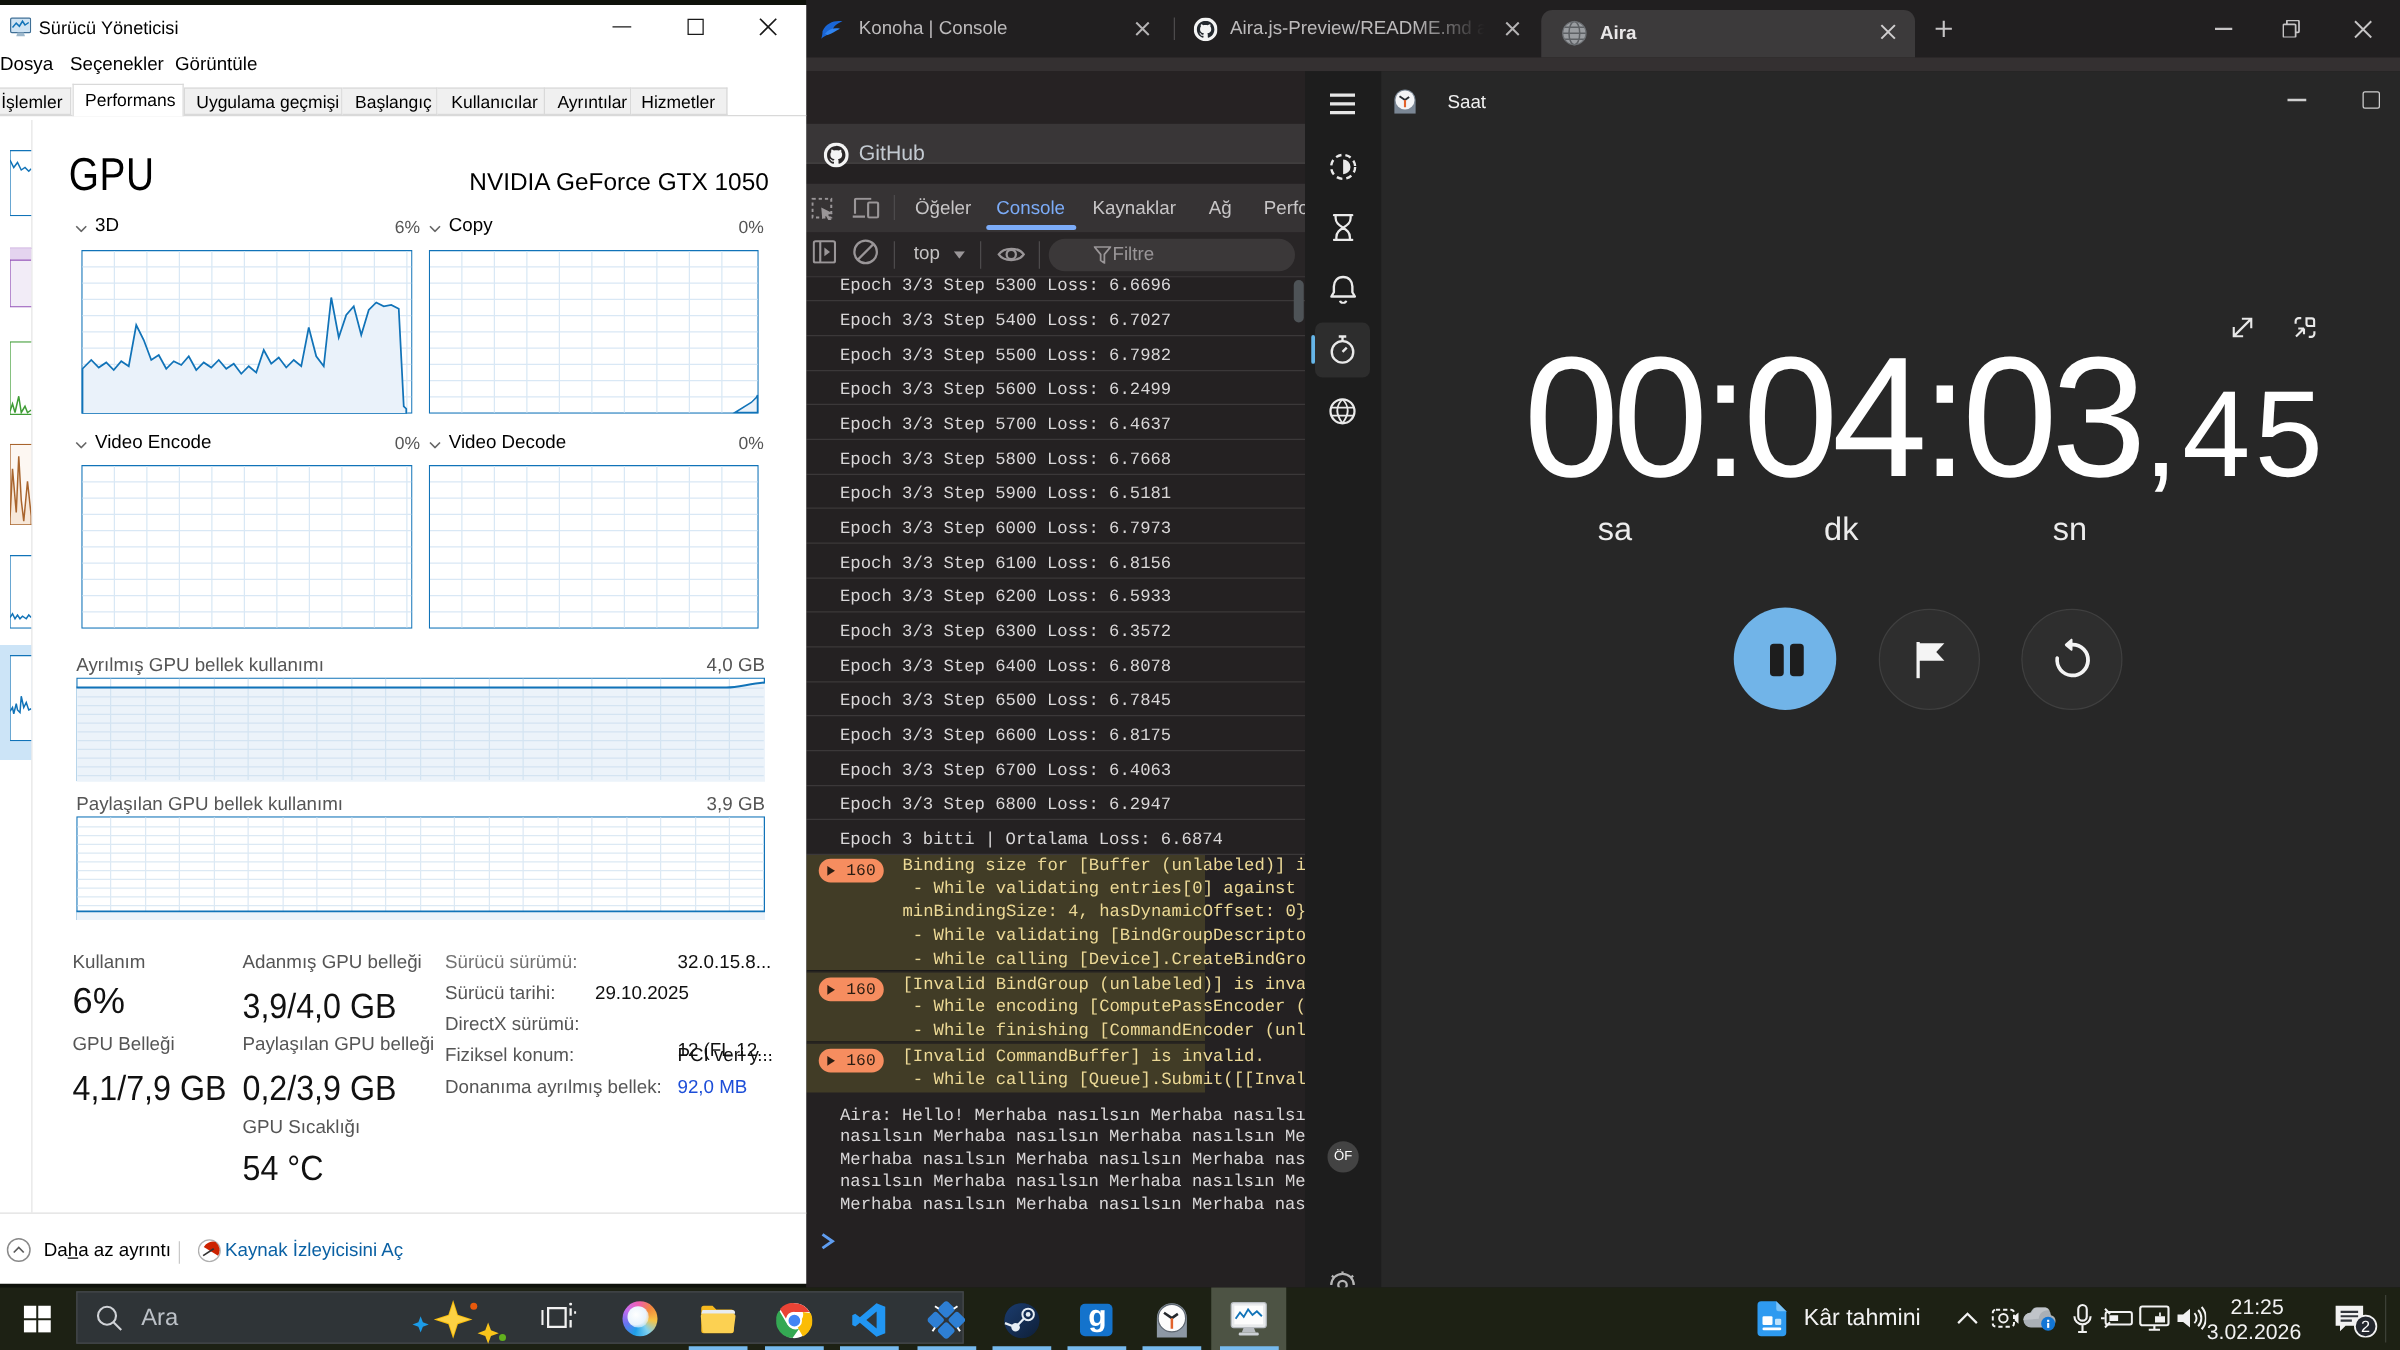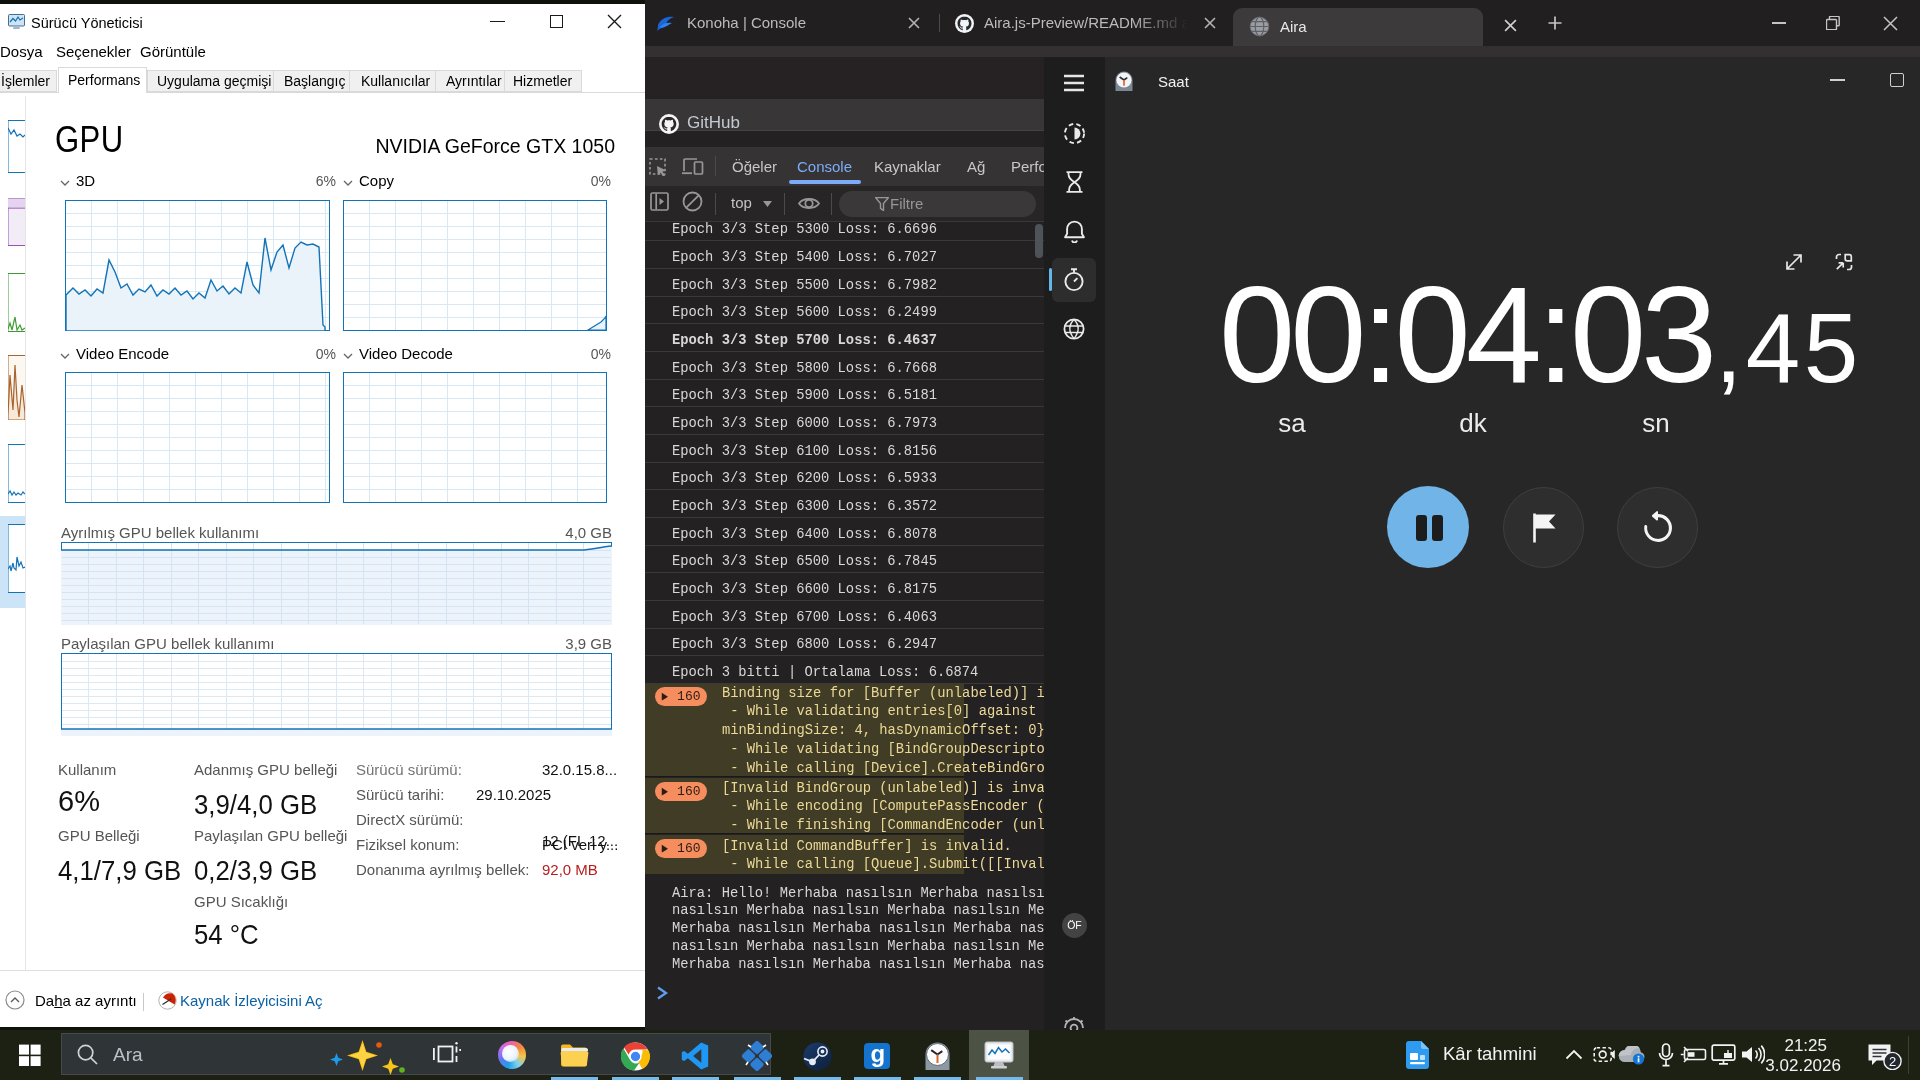--- a/index.html
+++ b/index.html
@@ -5,21 +5,21 @@
   * { margin:0; padding:0; box-sizing:border-box; }
   html,body { width:1920px; height:1080px; overflow:hidden; background:#0f120b; }
   body { font-family:"Liberation Sans", sans-serif; }
   .abs { position:absolute; }
   #screen { position:relative; width:1920px; height:1080px; overflow:hidden; }
 
   
   #browser { position:absolute; left:645px; top:0; width:1275px; height:1030px; background:#242122; }
   #tabstrip { position:absolute; left:0; top:0; width:1275px; height:46px; background:#211f20; }
   .tabtext { font-size:15px; color:#bdbbbc; white-space:nowrap; }
-  #activetab { position:absolute; left:588px; top:8px; width:250px; height:38px; background:#3c3a3b; border-radius:9px 9px 0 0; }
+  #activetab { position:absolute; left:588px; top:8px; width:299px; height:38px; background:#3c3a3b; border-radius:9px 9px 0 0;font-weight:bold; }
   #toolbar1 { position:absolute; left:0; top:46px; width:1275px; height:11px; background:#343031; }
   #toolbar2 { position:absolute; left:0; top:57px; width:1275px; height:42px; background:#262223; }
   #ghstrip { position:absolute; left:0; top:99px; width:399px; height:32px; background:#393637; border-bottom:1px solid #454243; }
 
   
   #dtabs { position:absolute; left:0; top:147px; width:399px; height:39px; background:#363334; }
   #drow2 { position:absolute; left:0; top:186px; width:399px; height:36px; background:#282526; border-bottom:1px solid #3a3738; }
   #console { position:absolute; left:0; top:222px; width:399px; height:808px; background:#242122; overflow:hidden; }
   .crow { position:absolute; left:0; width:399px; height:28px; border-bottom:1px solid #3b3839; color:#d9d7d8; font-family:"Liberation Mono", monospace; font-size:13.8px; line-height:34.5px; white-space:pre; padding-left:27px; }
   .warn { position:absolute; left:0; width:319px; background:#413c26; color:#ecd996; font-family:"Liberation Mono", monospace; font-size:13.8px; line-height:18.8px; white-space:pre; }
@@ -150,21 +150,21 @@
             <path d="M0.5 0.5 h13 l-5 6 v7 l-3 -2.2 v-4.8 z" fill="none" stroke="#9a9698" stroke-width="1.4"></path>
           </svg>
         <span class="abs" style="left:51px;top:4px;font-size:15px;color:#9a9698;">Filtre</span>
       </div>
     </div>
     <div id="console">
       <div class="crow" style="top:-8.55px;">Epoch 3/3 Step 5300 Loss: 6.6696</div>
       <div class="crow" style="top:19.1px;">Epoch 3/3 Step 5400 Loss: 6.7027</div>
       <div class="crow" style="top:46.75px;">Epoch 3/3 Step 5500 Loss: 6.7982</div>
       <div class="crow" style="top:74.4px;">Epoch 3/3 Step 5600 Loss: 6.2499</div>
-      <div class="crow" style="top:102.05px;font-weight:bold;">Epoch 3/3 Step 5700 Loss: 6.4637</div>
+      <div class="crow" style="top:102.05px;">Epoch 3/3 Step 5700 Loss: 6.4637</div>
       <div class="crow" style="top:129.7px;">Epoch 3/3 Step 5800 Loss: 6.7668</div>
       <div class="crow" style="top:157.35px;">Epoch 3/3 Step 5900 Loss: 6.5181</div>
       <div class="crow" style="top:185px;">Epoch 3/3 Step 6000 Loss: 6.7973</div>
       <div class="crow" style="top:212.65px;">Epoch 3/3 Step 6100 Loss: 6.8156</div>
       <div class="crow" style="top:240.3px;">Epoch 3/3 Step 6200 Loss: 6.5933</div>
       <div class="crow" style="top:267.95px;">Epoch 3/3 Step 6300 Loss: 6.3572</div>
       <div class="crow" style="top:295.6px;">Epoch 3/3 Step 6400 Loss: 6.8078</div>
       <div class="crow" style="top:323.25px;">Epoch 3/3 Step 6500 Loss: 6.7845</div>
       <div class="crow" style="top:350.9px;">Epoch 3/3 Step 6600 Loss: 6.8175</div>
       <div class="crow" style="top:378.55px;">Epoch 3/3 Step 6700 Loss: 6.4063</div>
@@ -429,21 +429,21 @@
 
     <span class="abs" style="left:356px;top:757px;font-size:15px;color:#737373;">Sürücü sürümü:</span>
     <span class="abs" style="left:542px;top:757px;font-size:15px;color:#111;">32.0.15.8...</span>
     <span class="abs" style="left:356px;top:782px;font-size:15px;color:#555;">Sürücü tarihi:</span>
     <span class="abs" style="left:476px;top:782px;font-size:15px;color:#111;">29.10.2025</span>
     <span class="abs" style="left:356px;top:807px;font-size:15px;color:#555;">DirectX sürümü:</span>
     <span class="abs" style="left:542px;top:807px;font-size:15px;color:#111;margin-top:21px;">12 (FL 12...</span>
     <span class="abs" style="left:356px;top:832px;font-size:15px;color:#555;">Fiziksel konum:</span>
     <span class="abs" style="left:542px;top:832px;font-size:15px;color:#111;">PCI veri y...</span>
     <span class="abs" style="left:356px;top:857px;font-size:15px;color:#555;">Donanıma ayrılmış bellek:</span>
-    <span class="abs" style="left:542px;top:857px;font-size:15px;color:#b91c1c;">92,0 MB</span>
+    <span class="abs" style="left:542px;top:857px;font-size:15px;color:#1d4ed8;">92,0 MB</span>
 
     <div class="abs" style="left:0;top:966px;width:645px;height:1px;background:#e0e0e0;"></div>
     <svg class="abs" style="left:5px;top:986px;" width="20" height="20" viewBox="0 0 20 20">
       <circle cx="10" cy="10" r="9" stroke="#8a8a8a" stroke-width="1.2" fill="none"></circle>
       <path d="M6 12 L10 8 L14 12" stroke="#5a5a5a" stroke-width="1.4" fill="none"></path>
     </svg>
     <span class="abs" style="left:35px;top:988px;font-size:15px;">Da<span style="text-decoration:underline;">h</span>a az ayrıntı</span>
     <div class="abs" style="left:143px;top:989px;width:1px;height:18px;background:#c9c9c9;"></div>
     <svg class="abs" style="left:158px;top:987px;" width="19" height="19" viewBox="0 0 19 19">
       <circle cx="9.5" cy="9.5" r="8.7" fill="#fff" stroke="#b0b0b0" stroke-width="1"></circle>

